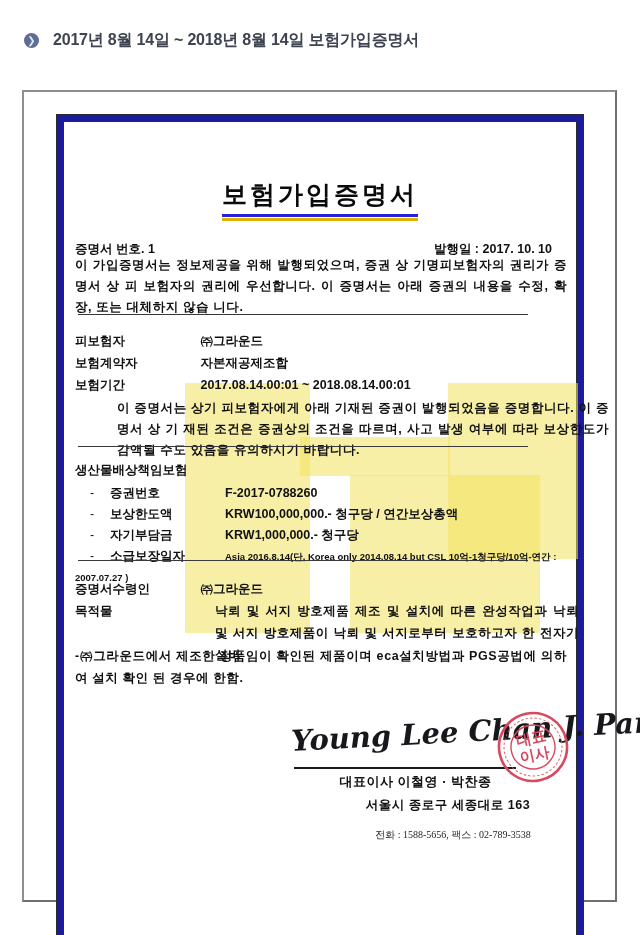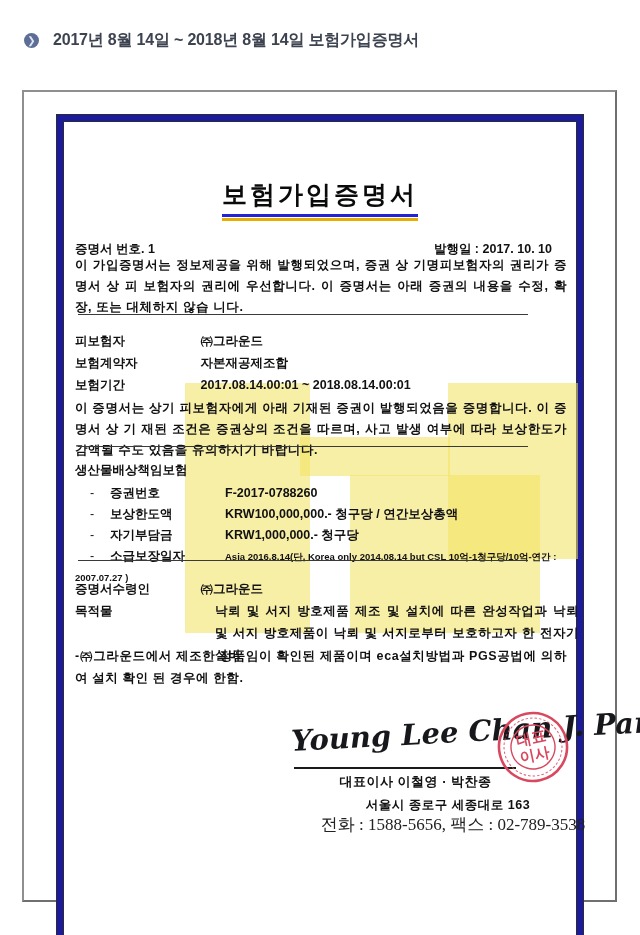--- a/index.html
+++ b/index.html
@@ -43,21 +43,21 @@
   .pitems .k{display:inline-block;width:115px;}
   .pitems .small-v{font-size:9.5px;letter-spacing:0;}
   .subject-value{position:absolute;left:140px;top:0;width:364px;line-height:22px;text-align:justify;letter-spacing:0.5px;}
   
   .sig-hand{position:absolute;left:228px;top:593px;font-family:"DejaVu Serif","Liberation Serif",serif;
     font-style:italic;font-size:29px;font-weight:bold;color:#17181c;transform:rotate(-3deg);
     letter-spacing:0px;white-space:nowrap;}
   .sig-line{position:absolute;left:231px;top:646px;width:222px;border-top:2px solid #1a1a1a;}
   .ceo-line{position:absolute;left:230px;top:652px;width:245px;text-align:center;font-size:13px;letter-spacing:0.5px;}
   .addr-line{position:absolute;left:230px;top:676px;width:310px;text-align:center;font-size:12.5px;letter-spacing:0.5px;}
-  .phone-line{position:absolute;left:225px;top:692px;width:330px;text-align:center;font-size:17px;
+  .phone-line{position:absolute;left:225px;top:707px;width:330px;text-align:center;font-size:10px;
     font-family:"Liberation Serif","DejaVu Serif",serif;font-weight:normal;color:#222;}
   .seal{position:absolute;left:433px;top:589px;width:74px;height:74px;transform:rotate(-12deg);}
 </style>
 </head>
 <body>
 
 <div class="page-header">
   <div class="hdr-icon">❯</div>
   <div class="hdr-title">2017년 8월 14일 ~ 2018년 8월 14일 보험가입증명서</div>
 </div>
@@ -97,21 +97,21 @@
           <div>
             <span class="k">보험계약자</span>
             <span>자본재공제조합</span>
           </div>
           <div>
             <span class="k">보험기간</span>
             <span>2017.08.14.00:01 ~ 2018.08.14.00:01</span>
           </div>
         </div>
 
-        <div class="para" style="top:277px;">이 증명서는 상기 피보험자에게 아래 기재된 증권이 발행되었음을 증명합니다. 이 증명서 상 기 재된 조건은 증권상의 조건을 따르며, 사고 발생 여부에 따라 보상한도가 감액될 수도 있음을 유의하시기 바랍니다.</div>
+        <div class="para" style="top:277px;margin-left:42px;">이 증명서는 상기 피보험자에게 아래 기재된 증권이 발행되었음을 증명합니다. 이 증명서 상 기 재된 조건은 증권상의 조건을 따르며, 사고 발생 여부에 따라 보상한도가 감액될 수도 있음을 유의하시기 바랍니다.</div>
         <div class="rule" style="top:325px;"></div>
 
         <div class="sec-title" style="top:341px;">생산물배상책임보험</div>
         <div class="pitems" style="top:362px;">
           <div>
             <span class="dash">-</span><span class="k">증권번호</span><span>F-2017-0788260</span>
           </div>
           <div>
             <span class="dash">-</span><span class="k">보상한도액</span><span>KRW100,000,000.- 청구당 / 연간보상총액</span>
           </div>

